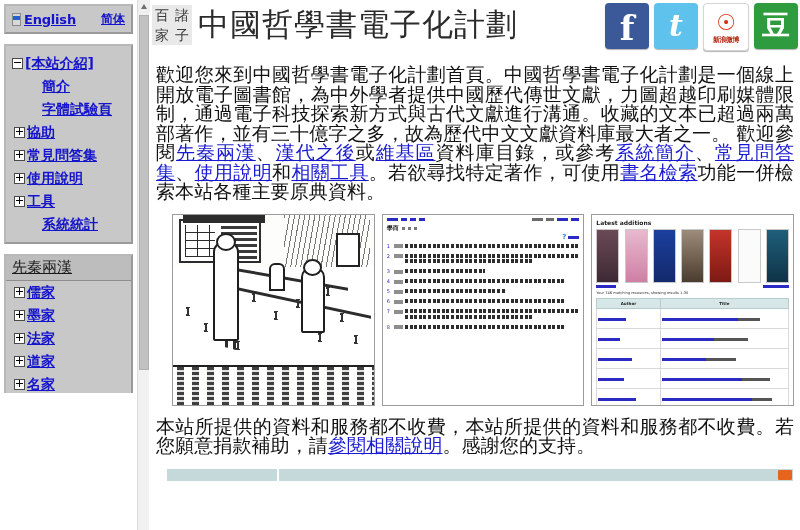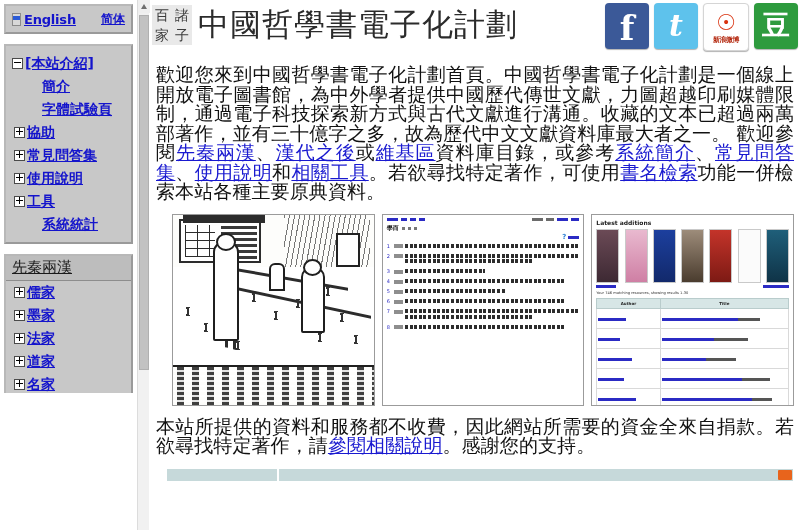--- a/index.html
+++ b/index.html
@@ -689,21 +689,21 @@
                     <td><span class="bar" style="width:90px"></span><span class="bar g" style="width:20px"></span></td>
                   </tr>
 
             </tbody>
               </table>
           </div>
         </div>
 
       </div>
 
-      <p class="body"><span>本站所提供的資料和服務都不收費，因此網站所需要的資金全來自捐款。若欲尋找特定著作，請</span><a>參閱相關說明</a><span>。感謝您的支持。</span></p>
+      <p class="body"><span>本站所提供的資料和服務都不收費，本站所提供的資料和服務都不收費。若您願意捐款補助，請</span><a>參閱相關說明</a><span>。感謝您的支持。</span></p>
 
 
       <div id="news-table">
         <div class="th date"></div>
         <div class="th subject"></div>
         <div id="news-badge"></div>
       </div>
 
     </div>
   </div>

